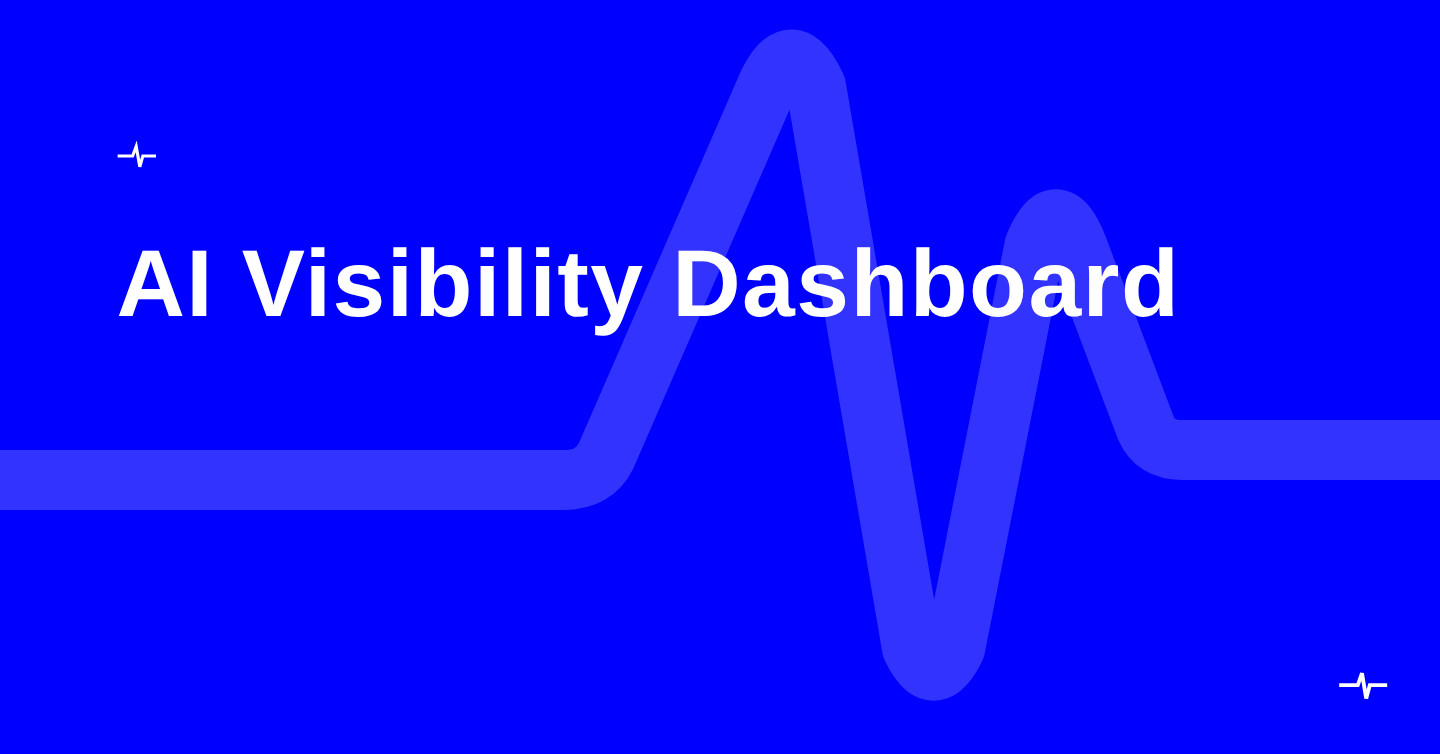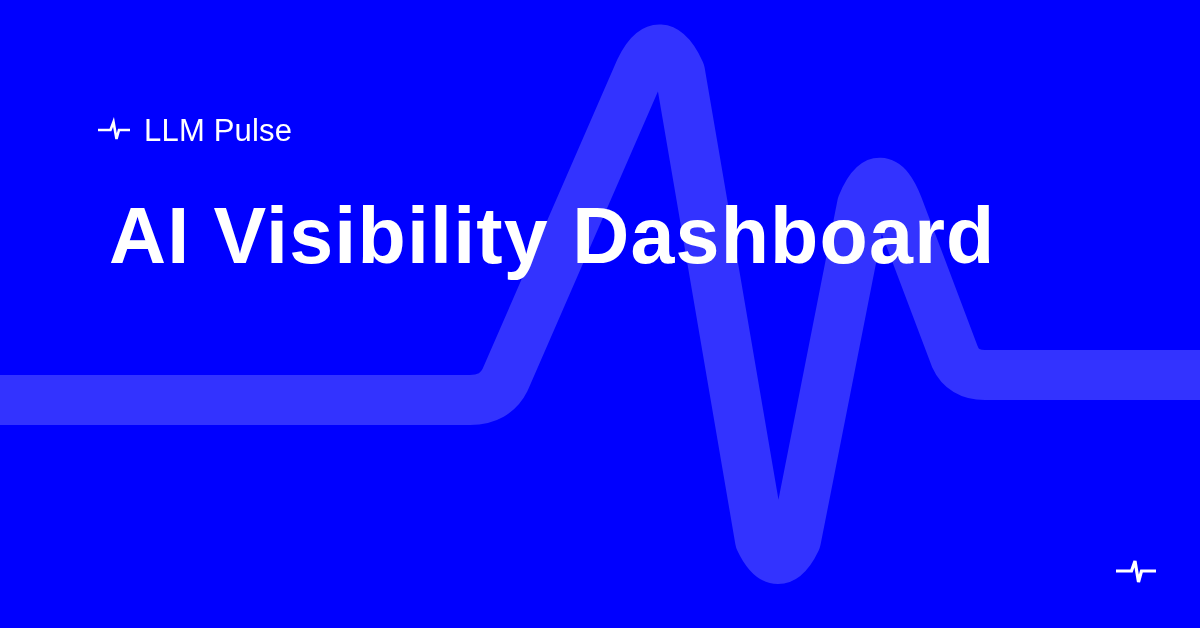--- a/index.html
+++ b/index.html
@@ -72,21 +72,21 @@
     color: #ffffff;
     font-family: "Liberation Sans", sans-serif;
     font-size: 31px;
     font-weight: 400;
     letter-spacing: 0.2px;
     line-height: 1;
     white-space: nowrap;
   }
 
   .headline {
-    margin: 12px;
+    margin: 0;
     padding: 0;
     margin-top: 46px;
     color: #ffffff;
     font-family: "Liberation Sans", sans-serif;
     font-size: 79px;
     font-weight: 700;
     letter-spacing: 1.2px;
     line-height: 1.02;
     white-space: nowrap;
   }
@@ -116,21 +116,20 @@
   <svg id="bg-waveform" viewBox="0 0 1200 628" preserveAspectRatio="none" aria-hidden="true">
     <path d="M -60 400 L 470 400 Q 495 400 505 380 L 640 70 Q 660 28 680 72 L 760 540 Q 778 578 796 540 L 862 205 Q 880 160 898 206 L 955 357 Q 963 375 985 375 L 1260 375"></path>
   </svg>
 
   <div class="content">
 
     <div class="brand-row">
       <svg class="brand-icon" viewBox="0 0 34 26" aria-hidden="true">
         <path d="M1 13 H9 L13.5 13 L16.5 5 L19.5 22 L22 13 L33 13"></path>
       </svg>
-      <span class="brand-name">LLM Pulse</span>
     </div>
 
     <h1 class="headline">AI Visibility Dashboard</h1>
 
   </div>
 
   <svg class="corner-mark" viewBox="0 0 44 34" aria-hidden="true">
     <path d="M2 17 H13 L17.5 17 L21 7 L24.5 28 L27.5 17 H42"></path>
   </svg>
 

